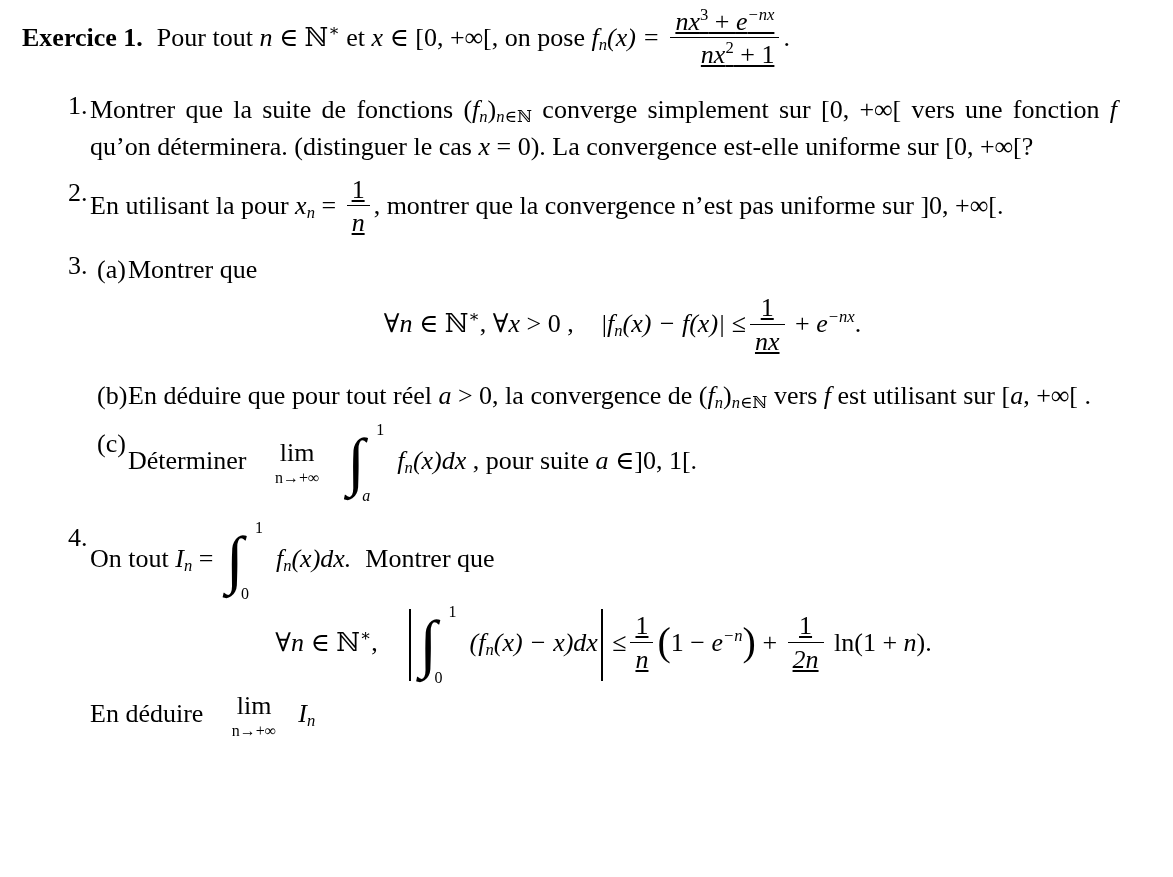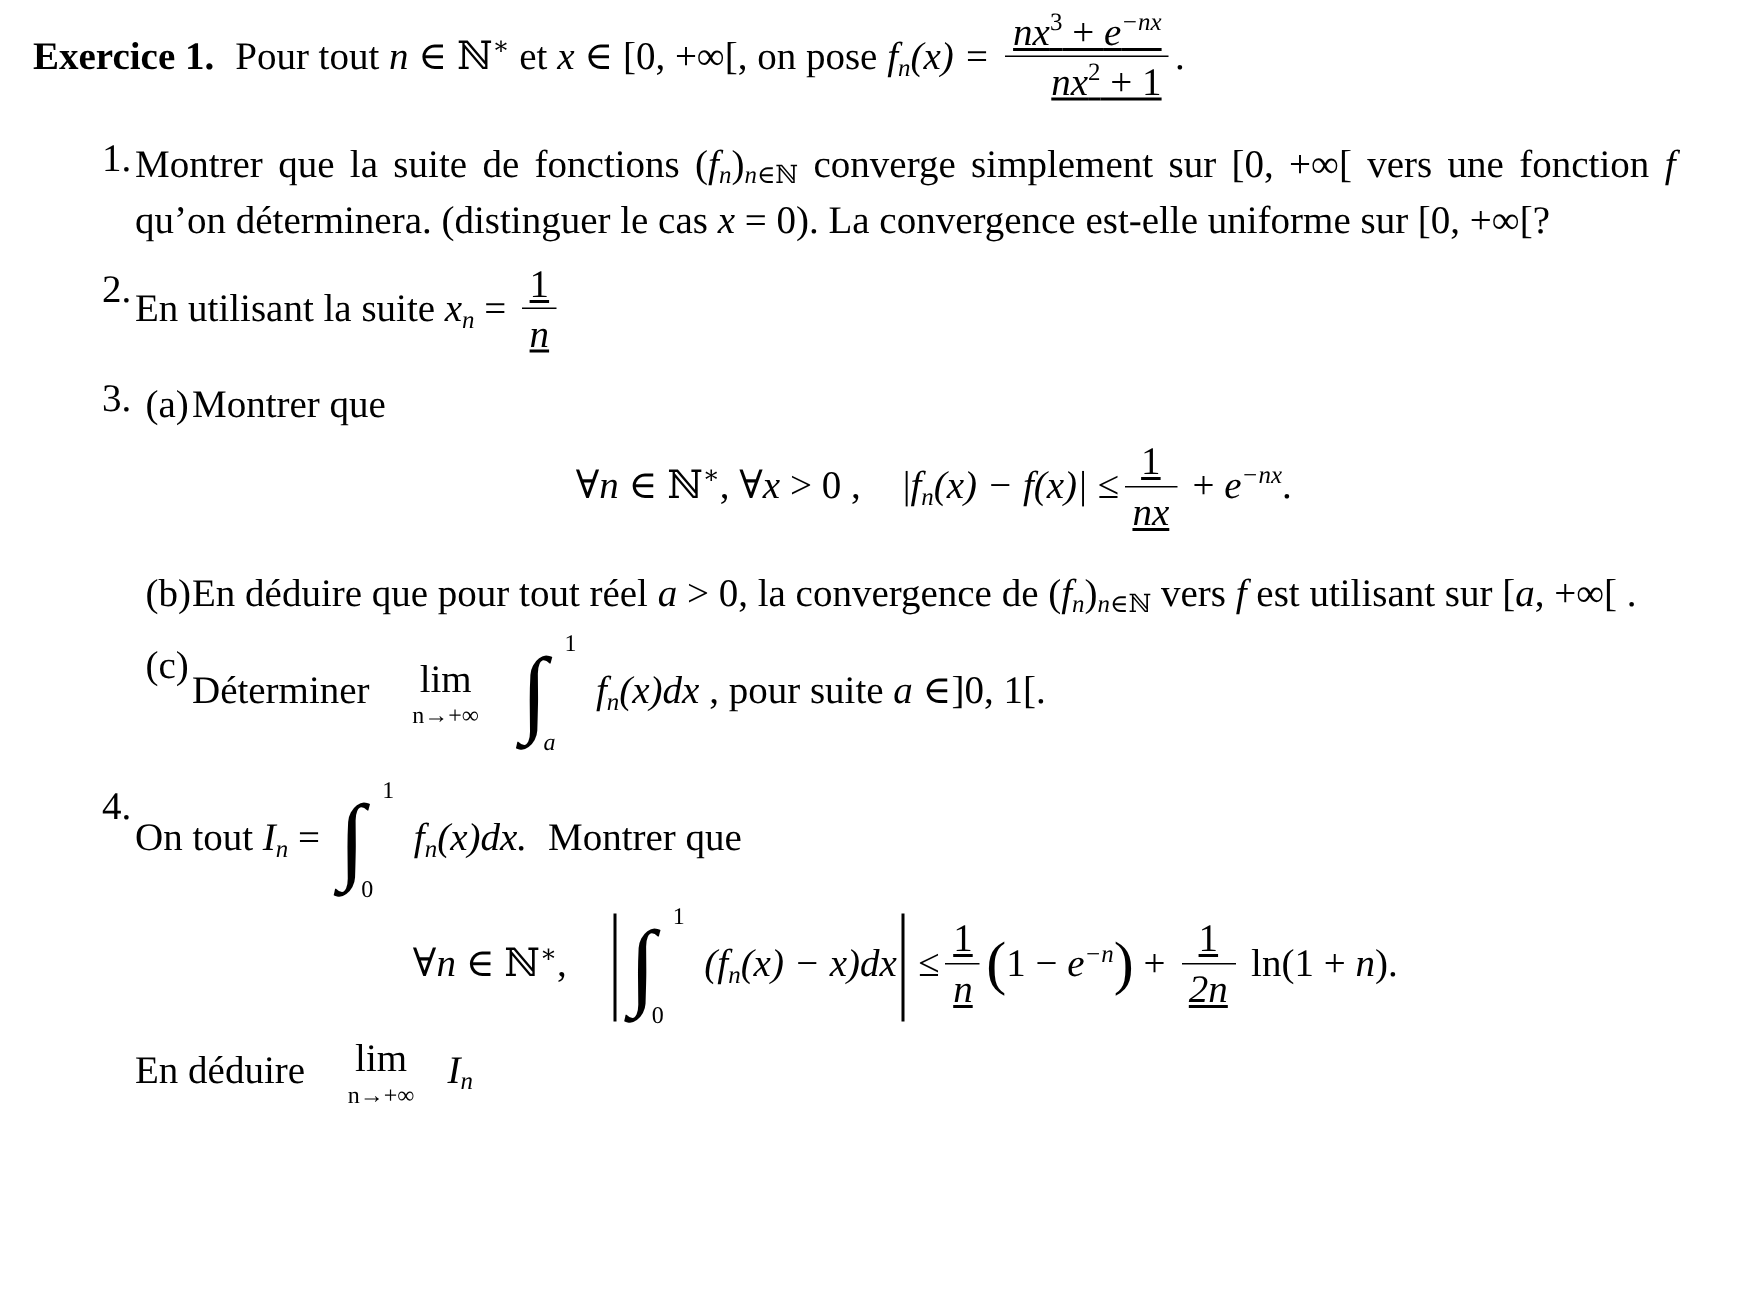--- a/index.html
+++ b/index.html
@@ -51,21 +51,21 @@
     <div class="item">
       <span class="inum">1.</span>
       <div class="ibody jst">
         <span>Montrer que la suite de fonctions (</span><span class="mi">f</span><span class="sb mi">n</span><span>)</span><span class="sb"><span class="mi">n</span><span>∈ℕ</span></span><span> converge simplement sur [0, +∞[ vers une fonction </span><span class="mi">f</span><span> qu’on déterminera. (distinguer le cas </span><span class="mi">x</span><span> = 0). La convergence est-elle uniforme sur [0, +∞[?</span>
       </div>
     </div>
 
     <div class="item">
       <span class="inum">2.</span>
       <div class="ibody jst">
-        <span>En utilisant la suite </span><span class="mi">x</span><span class="sb mi">n</span><span> = </span><span class="frac"><span class="fnum">1</span><span class="fden mi">n</span></span>
+        <span>En utilisant la pour </span><span class="mi">x</span><span class="sb mi">n</span><span> = </span><span class="frac"><span class="fnum">1</span><span class="fden mi">n</span></span><span>, montrer que la convergence n’est pas uniforme sur ]0, +∞[.</span>
       </div>
     </div>
 
     <div class="item">
       <span class="inum">3.</span>
       <div class="ibody">
 
         <div class="sub">
           <span class="slabel">(a)</span>
           <div class="sbody">

